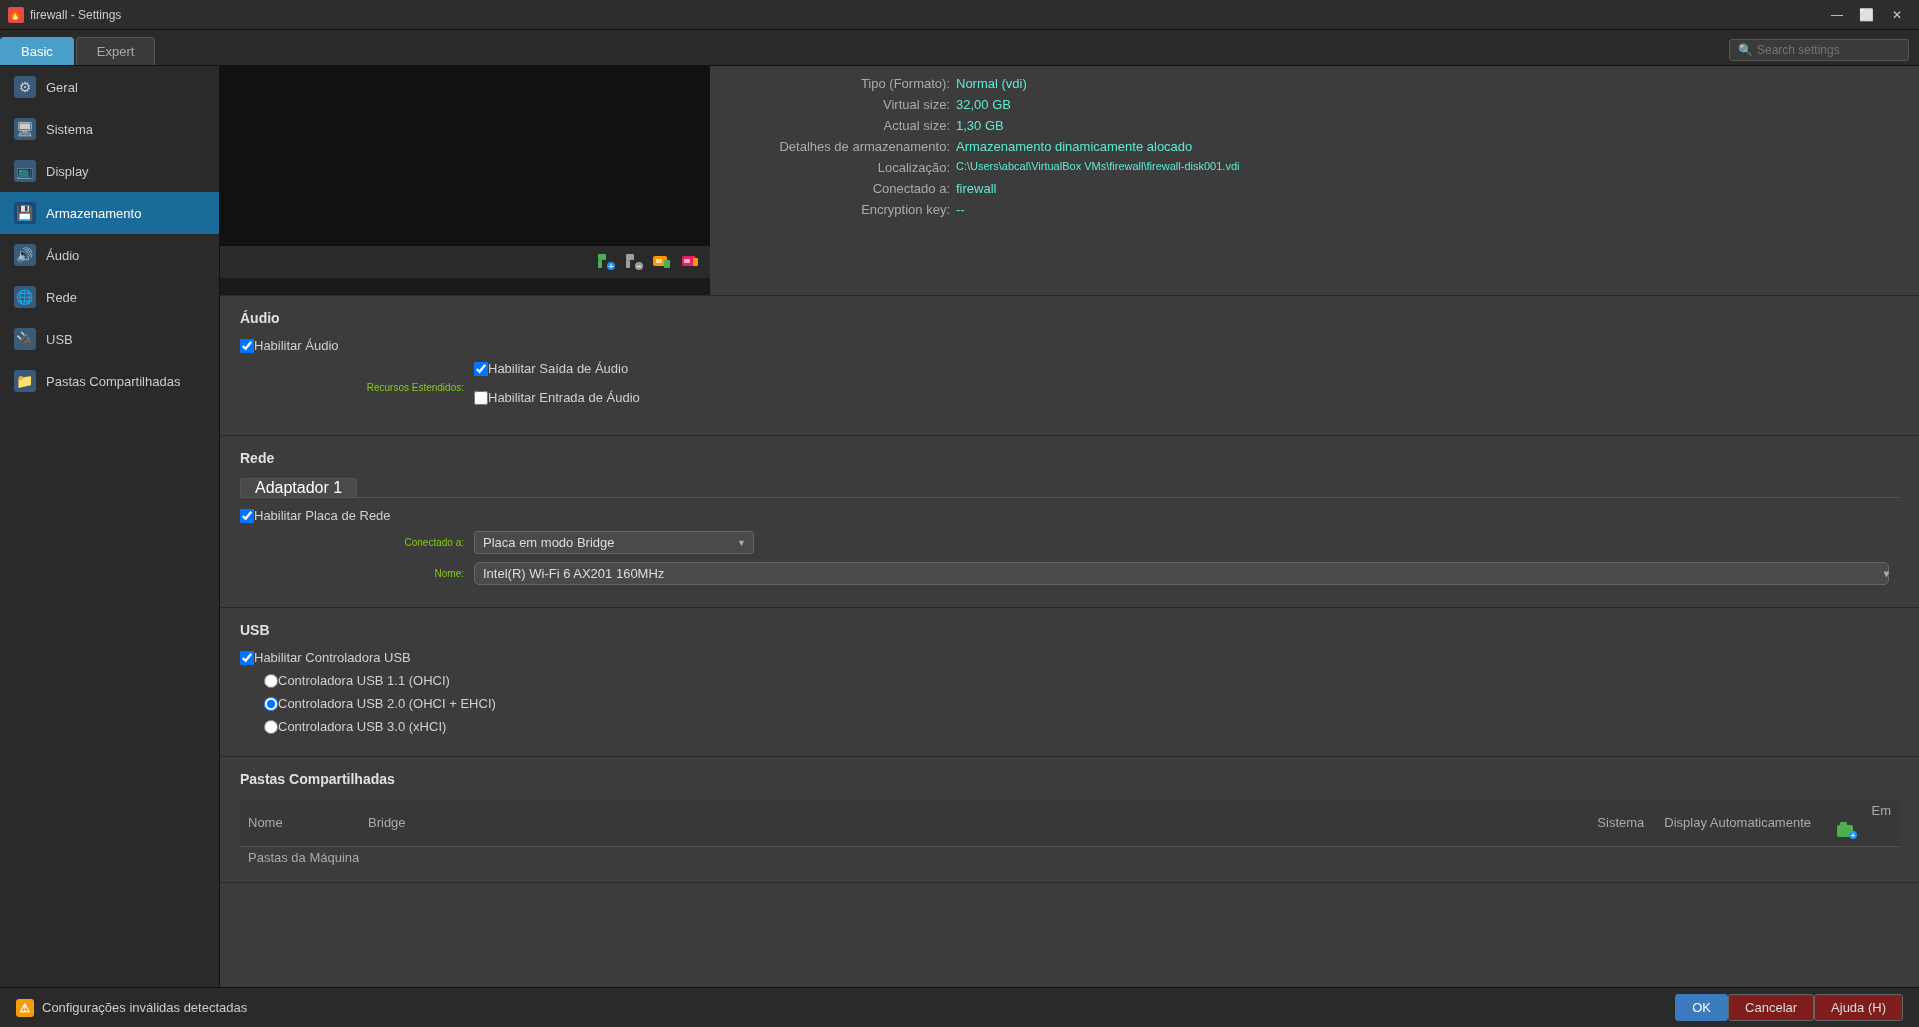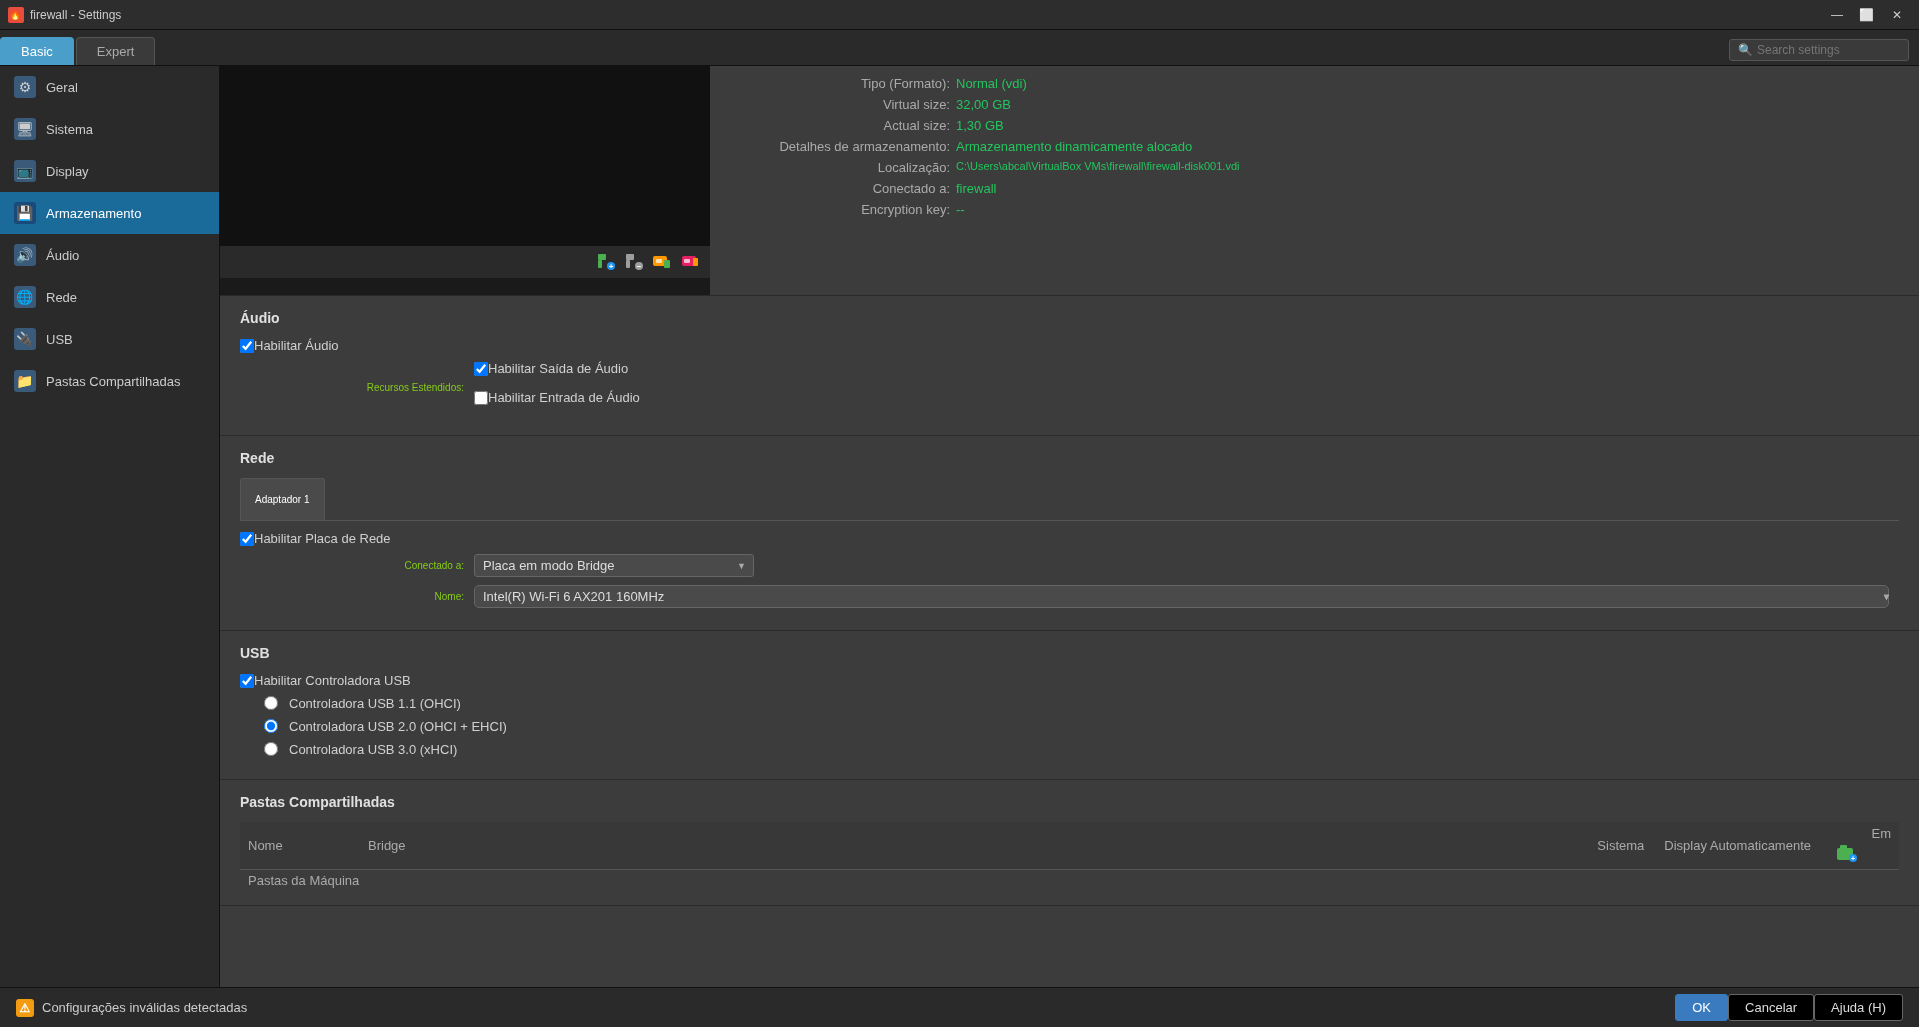--- a/index.html
+++ b/index.html
@@ -190,21 +190,21 @@
       display: flex;
       margin-bottom: 6px;
       font-size: 13px;
     }
     .info-label {
       text-align: right;
       min-width: 220px;
       color: #aaa;
       margin-right: 6px;
     }
-    .info-value { color: #22c55e; }
+    .info-value { color: #5eead4; }
 
     
     .section {
       border-bottom: 1px solid #2a2a2a;
       padding: 14px 20px;
     }
     .section-title {
       font-size: 14px;
       font-weight: bold;
       color: #e0e0e0;
@@ -236,27 +236,27 @@
     }
     .indent { padding-left: 24px; }
 
     
     .network-tabs {
       display: flex;
       border-bottom: 1px solid #555;
       margin-bottom: 10px;
     }
     .network-tab {
-      padding: 15px 14px;
+      padding: 0 14px;
       cursor: pointer;
       border: 1px solid #555;
       border-bottom: none;
       background: #3a3a3a;
       color: #aaa;
-      font-size: 10px;
+      font-size: 16px;
       border-top-left-radius: 3px;
       border-top-right-radius: 3px;
       margin-right: 2px;
     }
     .network-tab.active {
       background: #4a4a4a;
       color: #fff;
     }
 
     
@@ -294,22 +294,22 @@
       font-size: 13px;
       border-radius: 5px;
       width: calc(100% - 10px);
       appearance: none;
       cursor: pointer;
     }
 
     
     .radio-row {
       display: flex;
-      align-items: flex-start;
-      gap: 11px;
+      align-items: flex-end;
+      gap: 0;
       margin-bottom: 8px;
       font-size: 13px;
     }
     .radio-row input[type="radio"] {
       width: 14px;
       height: 14px;
       cursor: pointer;
     }
 
     
@@ -330,21 +330,21 @@
       color: #ccc;
     }
     .bottom-buttons {
       display: flex;
       gap: 0;
     }
     .btn {
       padding: 5px 16px;
       border: 1px solid #666;
       border-radius: 3px;
-      background: #000000;
+      background: #7f1d1d;
       color: #ddd;
       cursor: pointer;
       font-size: 13px;
     }
     .btn.primary {
       background: #3a7abf;
       border-color: #3a7abf;
       color: #fff;
     }
 

